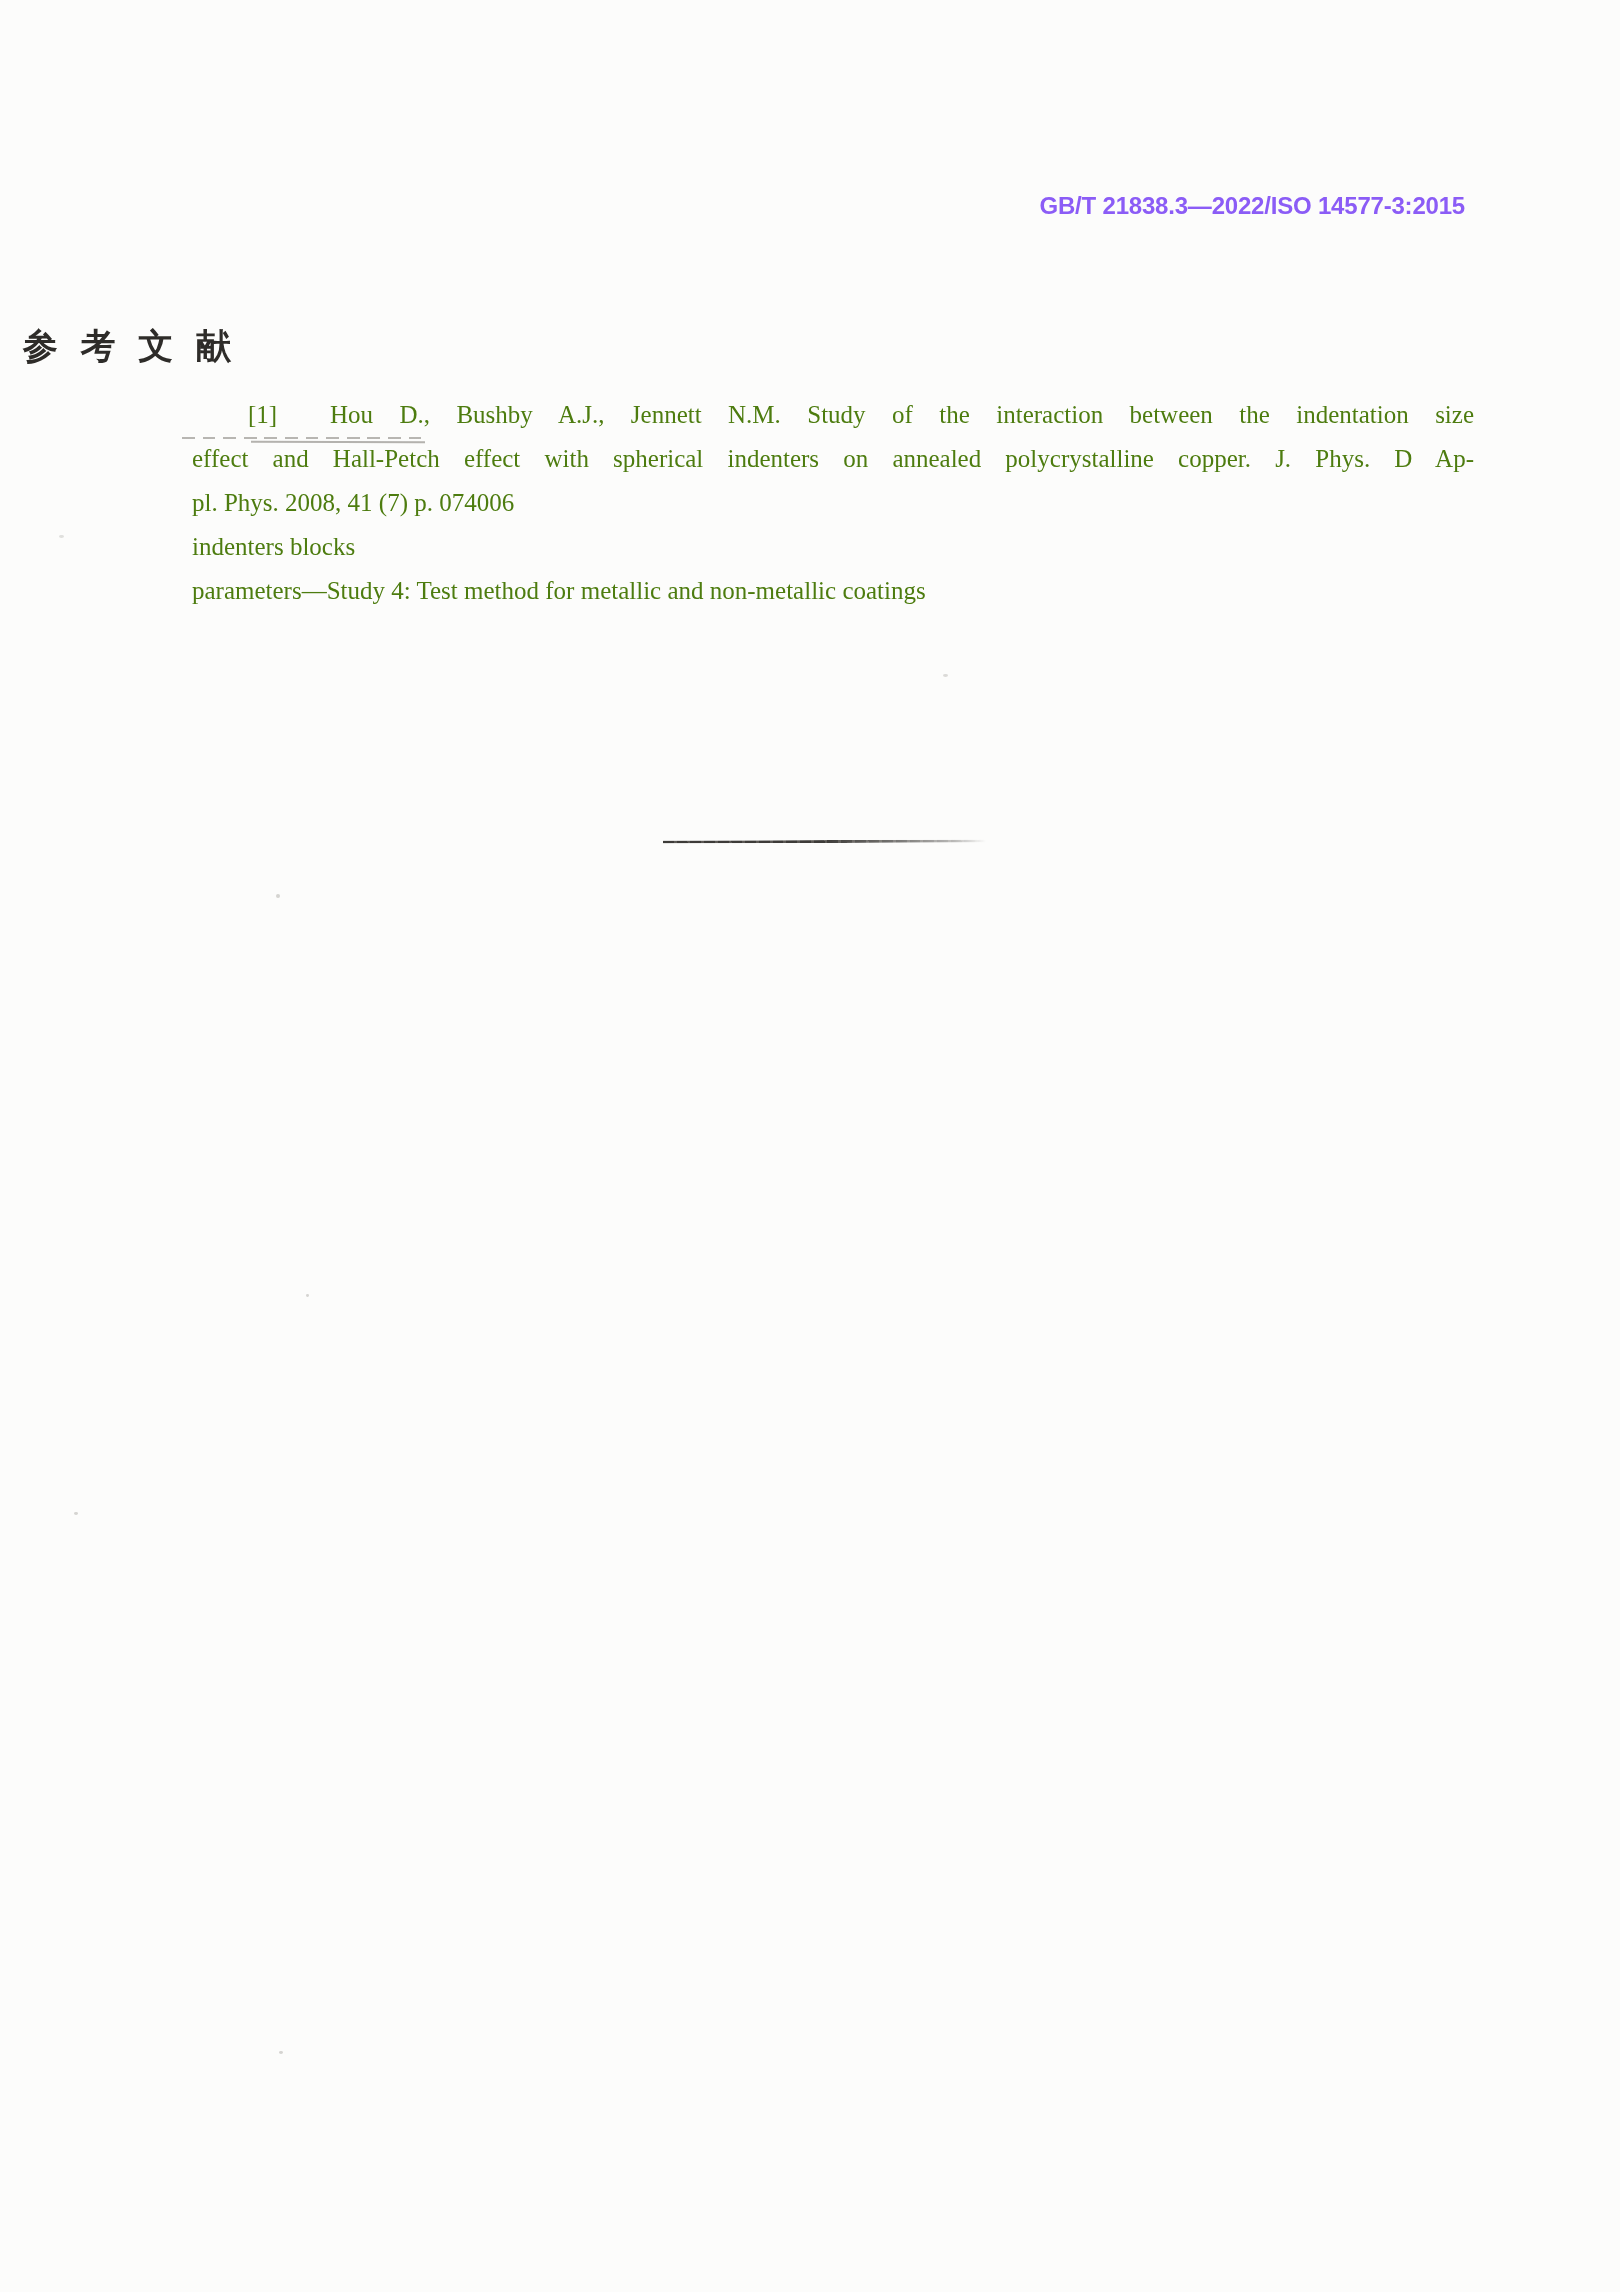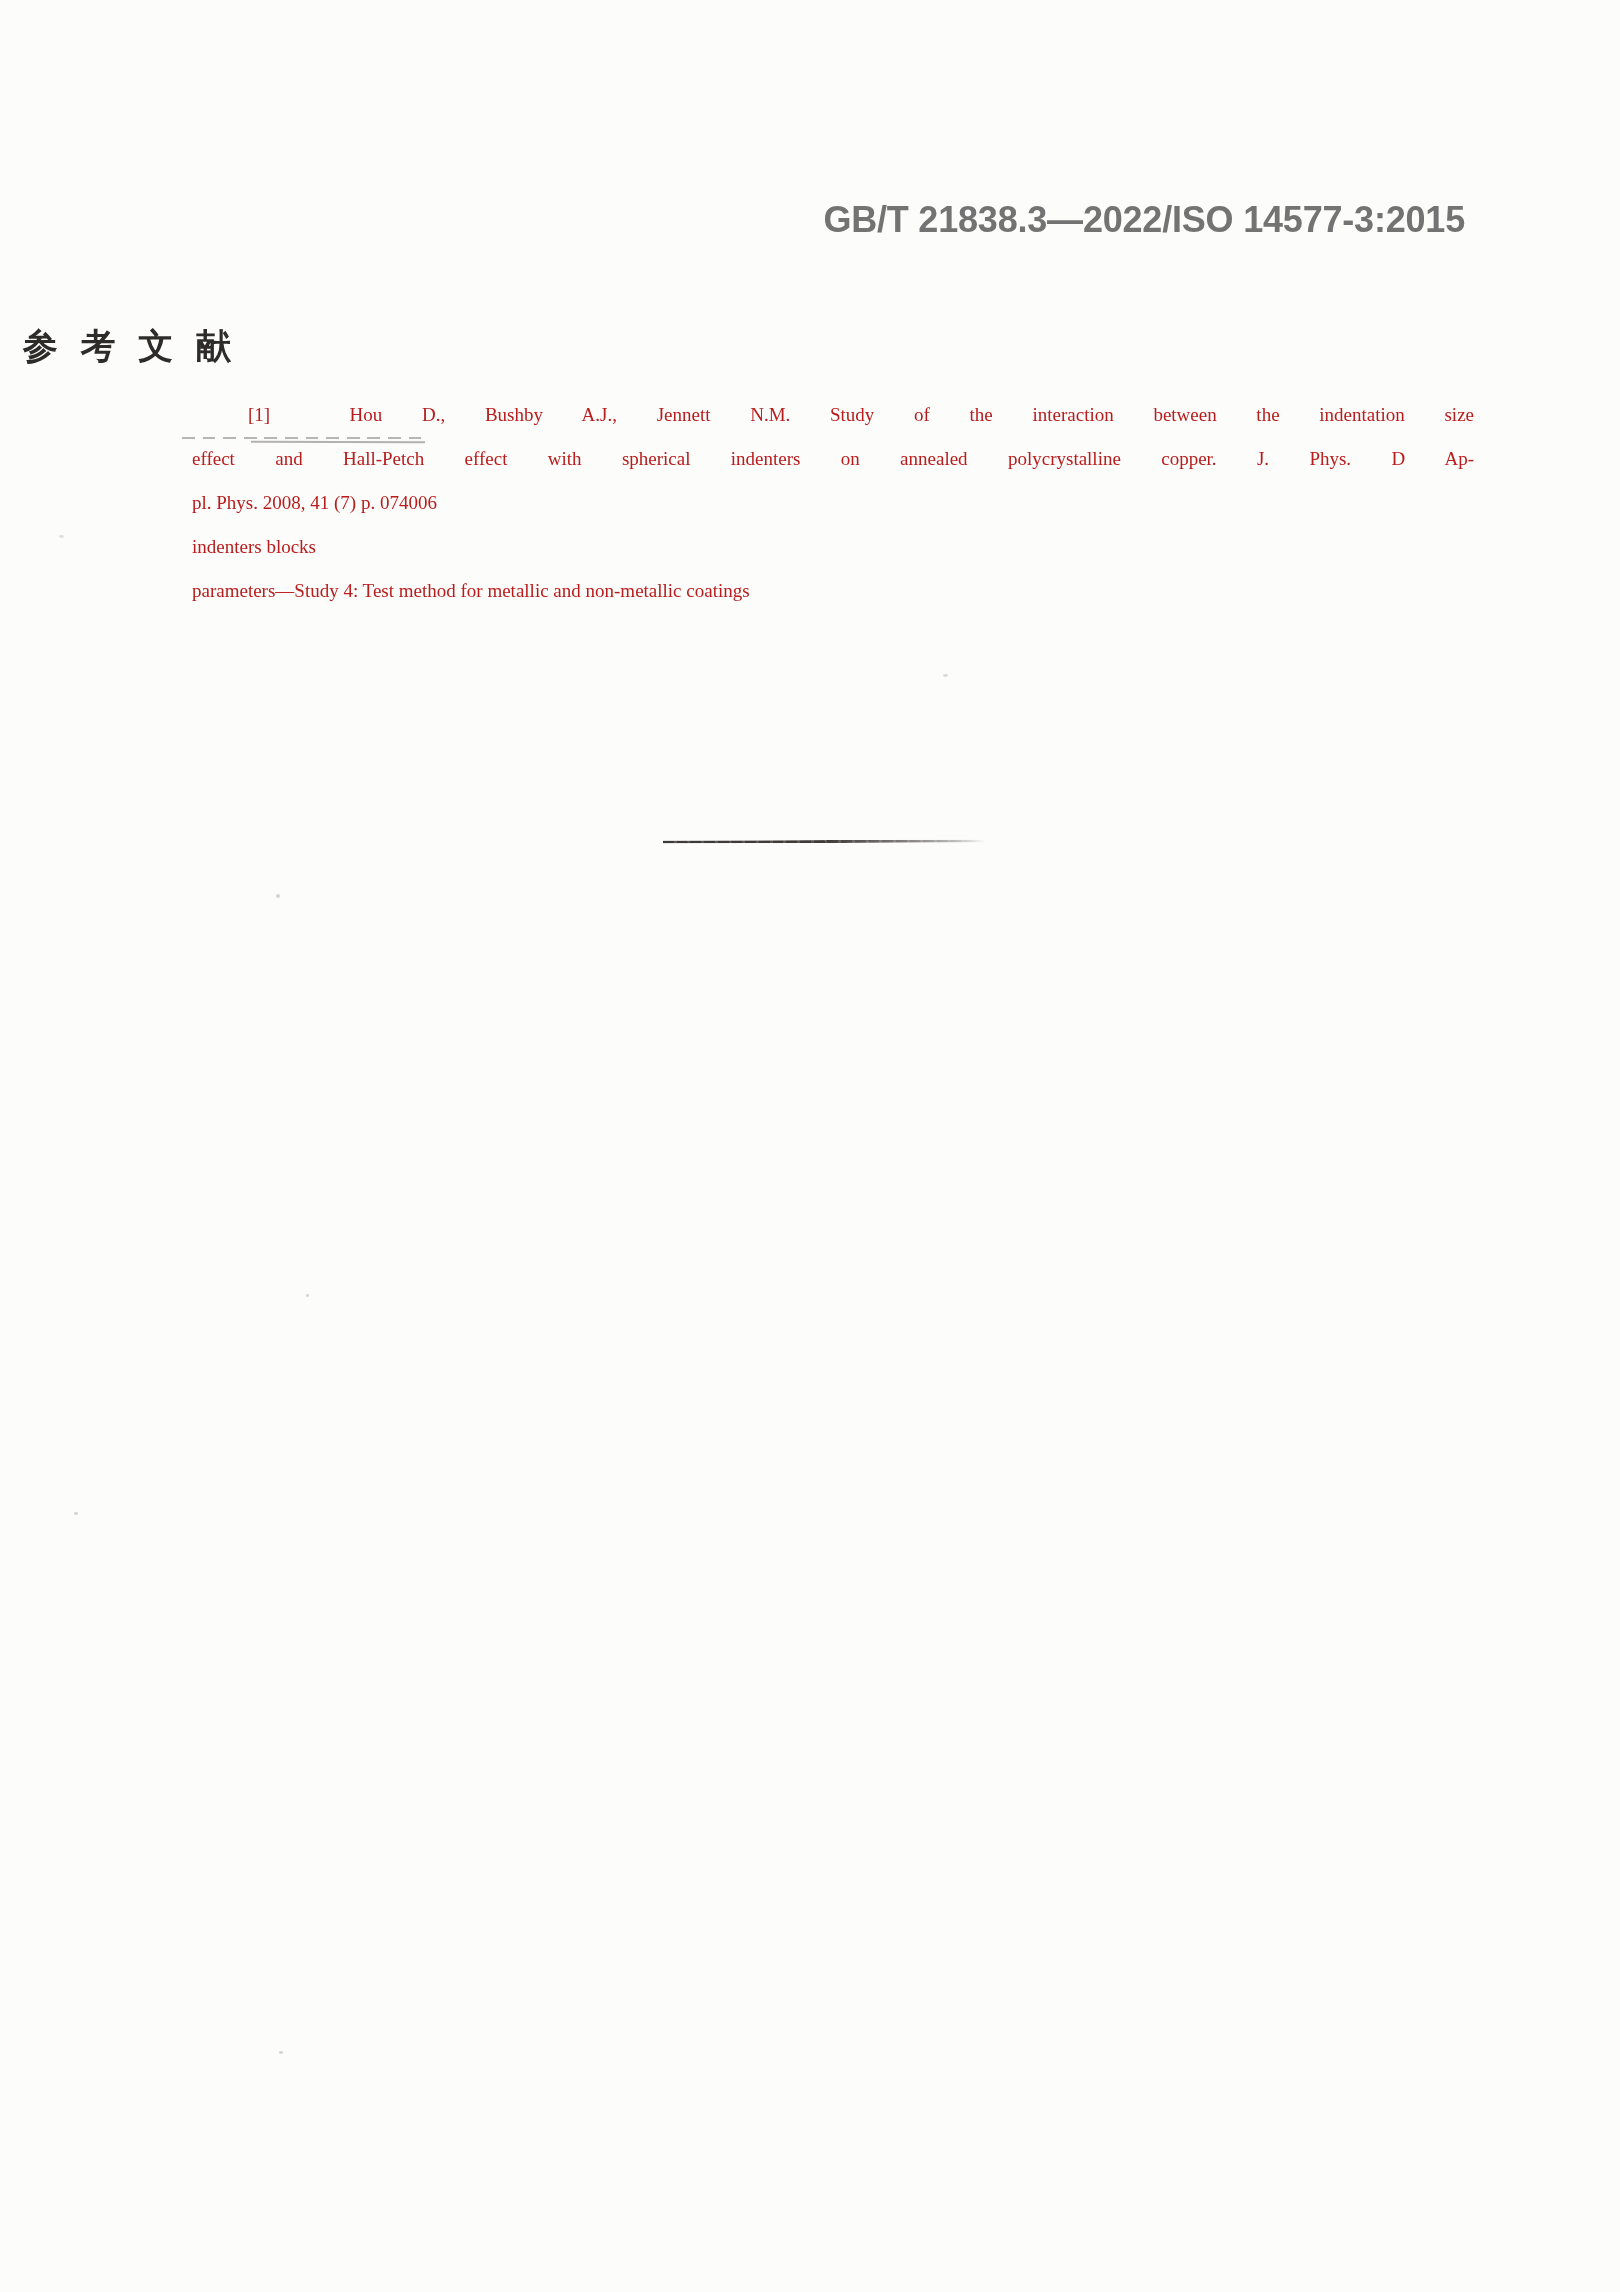--- a/index.html
+++ b/index.html
@@ -7,49 +7,49 @@
     position: relative;
     width: 1620px;
     height: 2293px;
     background: #fcfcfb;
     overflow: hidden;
     font-family: "Liberation Serif", "DejaVu Serif", serif;
     color: #35332f;
   }
   .std-header {
     position: absolute;
-    top: 199px;
+    top: 192px;
     right: 155px;
     font-family: "Liberation Sans", "DejaVu Sans", sans-serif;
     font-weight: bold;
-    font-size: 36px;
+    font-size: 24px;
     letter-spacing: -0.2px;
-    color: #737373;
+    color: #8b5cf6;
   }
   .doc-title {
     position: absolute;
     top: 323px;
     left: 0;
     width: 100%;
     text-align: left;
     font-size: 35px;
     font-weight: bold;
     letter-spacing: 0.65em;
     text-indent: 0.65em;
     color: #2e2c29;
     font-family: "Liberation Serif", "DejaVu Serif", serif;
   }
   .refs {
     position: absolute;
     left: 192px;
     top: 393px;
     width: 1282px;
-    font-size: 19px;
+    font-size: 25px;
     line-height: 44px;
-    color: #b91c1c;
+    color: #4d7c0f;
   }
   .line {
     text-align: justify;
     text-align-last: left;
     text-justify: inter-word;
     white-space: normal;
   }
   .line.just { text-align-last: justify; }
   .line.first { padding-left: 56px; }
   .end-rule {

